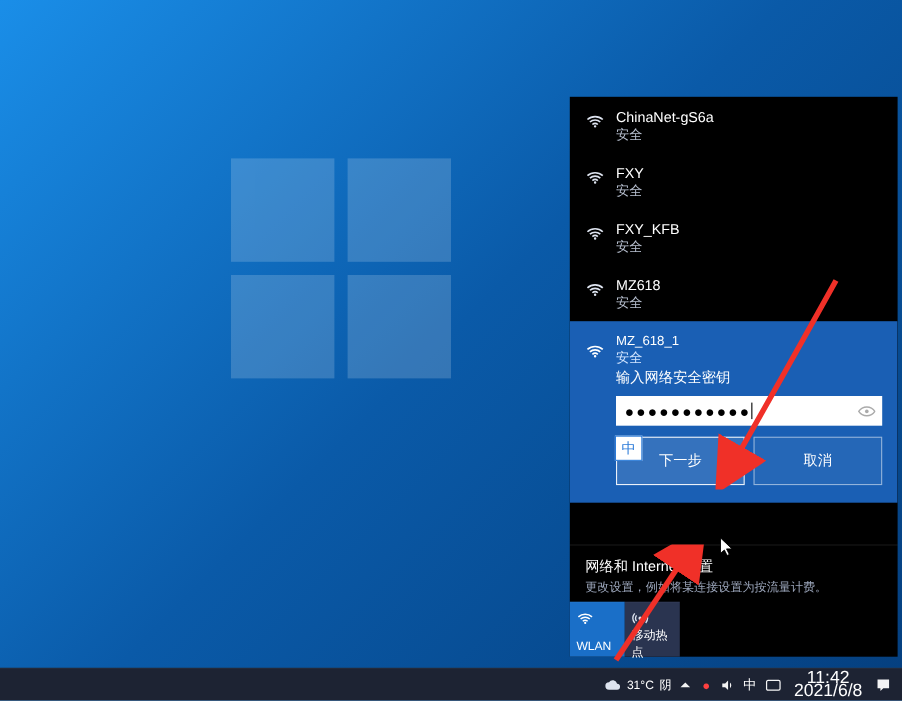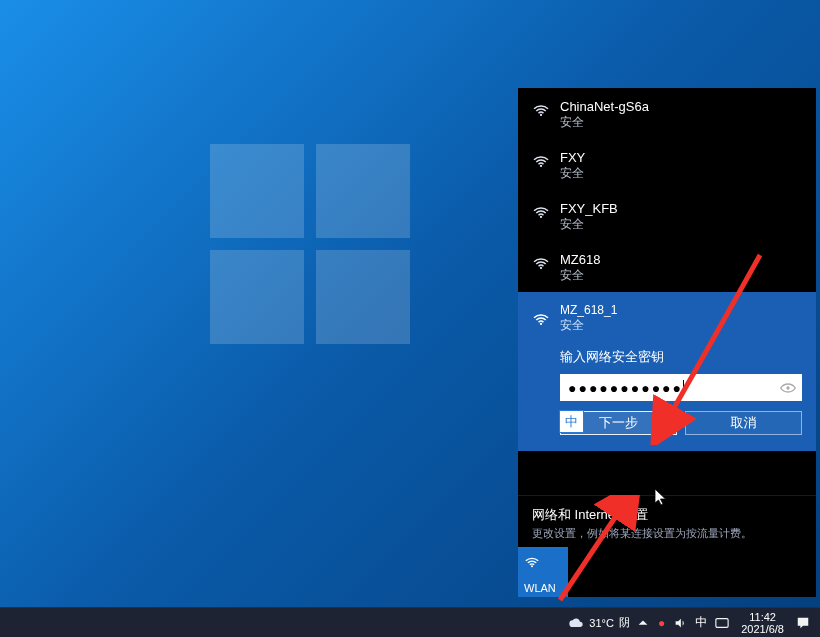--- a/index.html
+++ b/index.html
@@ -73,21 +73,20 @@
     .net-expanded {
       background: #1a5fb4;
       padding: 11px 14px 16px 14px;
     }
     .net-expanded .top-row {
       display: flex;
       align-items: center;
       gap: 10px;
     }
     .net-expanded .prompt {
-      margin-top: 14px;
       margin-left: 28px;
       font-size: 13px;
     }
     .pwd-box {
       margin-top: 8px;
       margin-left: 28px;
       height: 27px;
       background: #fff;
       position: relative;
       display: flex;
@@ -127,21 +126,21 @@
       border: 1px solid #2a7ad8;
       display: flex;
       align-items: center;
       justify-content: center;
       color: #2a7ad8;
       font-size: 13px;
       z-index: 2;
     }
     .btn {
       flex: 1;
-      height: 24px;
+      height: 44px;
       border: 1px solid rgba(255,255,255,0.5);
       display: flex;
       align-items: center;
       justify-content: center;
       font-size: 13px;
       background: rgba(255,255,255,0.05);
       cursor: pointer;
     }
     .btn.next {
       border: 1px solid rgba(255,255,255,0.9);
@@ -208,21 +207,21 @@
     .tray {
       display: flex;
       align-items: center;
       gap: 8px;
       padding-right: 6px;
     }
     .weather { display: flex; align-items: center; gap: 5px; margin-right: 6px; }
     .clock {
       text-align: center;
       line-height: 12px;
-      font-size: 11px;
+      font-size: 16px;
       padding: 2px 6px;
     }
     .sys-icon { width: 14px; height: 14px; opacity: 0.95; }
     svg { display: block; }
   </style>
 </head>
 <body>
 
 <div class="desktop">
   <div class="windows-logo">
@@ -325,20 +324,31 @@
   </div>
 
   <div class="tile-row">
     <div class="tile active">
       <div class="tile-icon">
         <svg viewBox="0 0 24 24" width="16" height="16">
             <path fill="#fff" d="M12 20a1.5 1.5 0 110-3 1.5 1.5 0 010 3zm-4-4.5a6 6 0 018 0l-1.4 1.4a4 4 0 00-5.2 0zm-3-3a10.5 10.5 0 0114 0l-1.4 1.4a8.5 8.5 0 00-11.2 0zm-3-3a15 15 0 0120 0l-1.4 1.4a13 13 0 00-17.2 0z"></path>
           </svg>
       </div>
       <div>WLAN</div>
+    </div>
+    <div class="tile inactive">
+      <div class="tile-icon">
+        <svg viewBox="0 0 24 24" width="16" height="16">
+            <g fill="none" stroke="#dde3ef" stroke-width="1.8">
+              <circle cx="12" cy="12" r="1.5" fill="#dde3ef"></circle>
+              <path d="M7 8a7 7 0 000 8M17 8a7 7 0 010 8M4.5 5.5a10.5 10.5 0 000 13M19.5 5.5a10.5 10.5 0 010 13"></path>
+            </g>
+          </svg>
+      </div>
+      <div>移动热点</div>
     </div>
   </div>
 </div>
 
 <svg class="cursor-svg" style="left:654px; top:488px;" viewBox="0 0 16 20">
   <path fill="#fff" stroke="#000" stroke-width="0.8" d="M1 1l0 14 3.5-3 2.5 5 2-1-2.5-5 5 0z"></path>
 </svg>
 
 <svg class="arrow-svg" style="left:530px; top:245px; width:250px; height:200px;">
   <defs>

